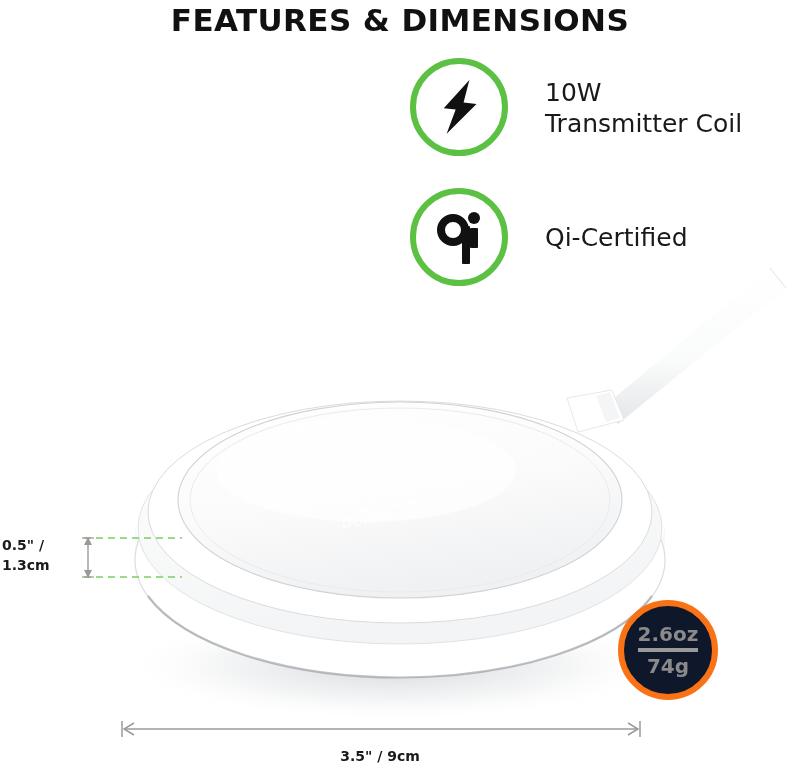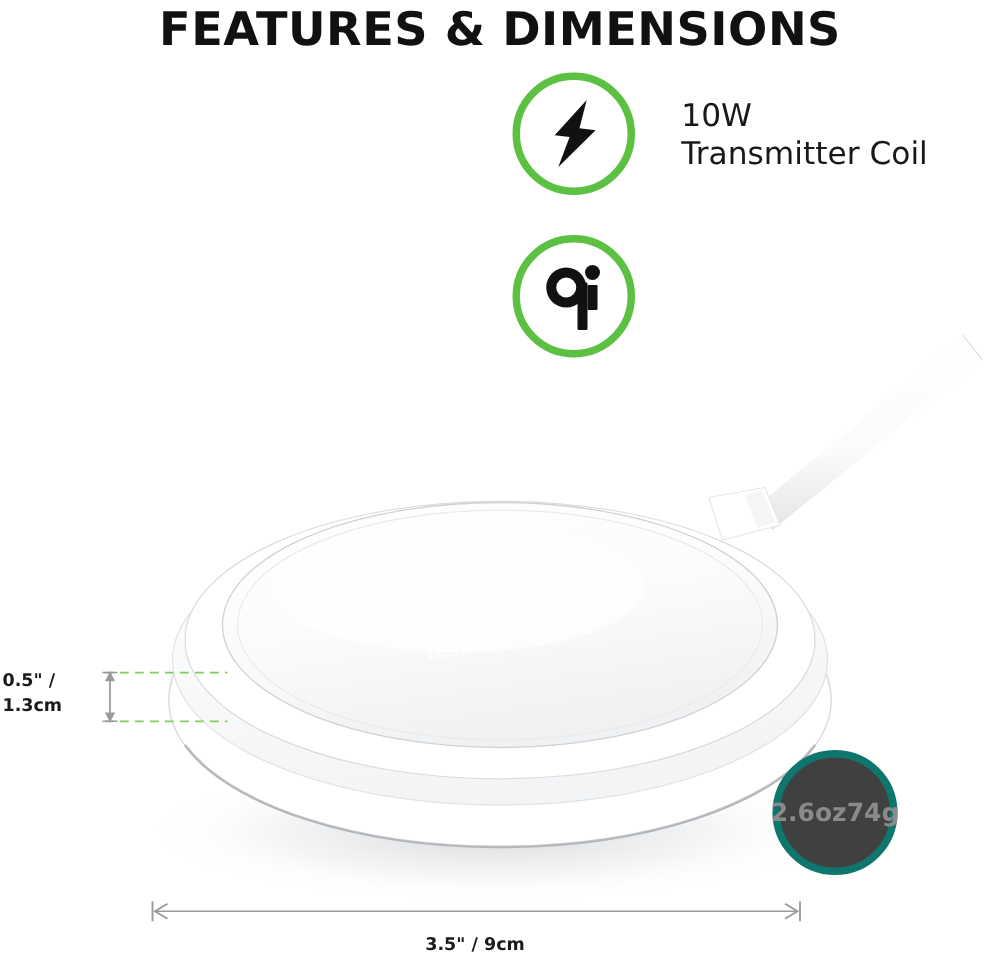--- a/index.html
+++ b/index.html
@@ -8,21 +8,21 @@
     background:#ffffff;
     font-family:"Liberation Sans", sans-serif;
     overflow:hidden;
   }
   #page{position:relative;width:800px;height:780px;background:#fff;}
 
   
   .title{
     position:absolute;left:0;top:2px;width:800px;
     text-align:center;
-    font-size:37px;font-weight:bold;letter-spacing:.4px;
+    font-size:31px;font-weight:bold;letter-spacing:.4px;
     color:#111111;
     font-family:"DejaVu Sans","Liberation Sans",sans-serif;
   }
 
   
   .feature{position:absolute;}
   .badge{
     position:absolute;left:0;top:0;
     width:98px;height:98px;border-radius:50%;
     border:6px solid var(--green,#5cc143);
@@ -90,23 +90,23 @@
   .dimtext{
     position:absolute;color:#1a1a1a;font-weight:bold;
     font-family:"DejaVu Sans","Liberation Sans",sans-serif;
   }
   .h-dim{left:2px;top:535px;font-size:14px;line-height:1.45;white-space:pre-line;}
   .w-dim{left:0;top:748px;width:760px;text-align:center;font-size:14px;}
 
   
   .weight{
     position:absolute;left:618px;top:600px;width:100px;height:100px;
-    border-radius:50%;border:6px solid #0f766e;box-sizing:border-box;
-    background:#404040;
-    display:flex;flex-direction:row;align-items:center;justify-content:center;
+    border-radius:50%;border:6px solid #f97316;box-sizing:border-box;
+    background:#0f172a;
+    display:flex;flex-direction:column;align-items:center;justify-content:center;
   }
   .weight .w-top,.weight .w-bot{
     font-size:20px;font-weight:bold;color:#8a8a8a;line-height:1.1;
     font-family:"DejaVu Sans","Liberation Sans",sans-serif;
   }
   .weight .w-bar{width:60px;height:4px;background:#9a9a9a;margin:3px 0;}
 </style>
 </head>
 <body>
 
@@ -137,20 +137,21 @@
                    M23 16 a8 8 0 1 1 0 16 a8 8 0 1 1 0 -16 z" fill="#111111" fill-rule="evenodd"></path>
 
           <rect x="32" y="20" width="8" height="38" rx="1" fill="#111111"></rect>
 
           <circle cx="44" cy="12" r="6" fill="#111111"></circle>
 
           <rect x="40" y="22" width="8" height="20" rx="1" fill="#111111"></rect>
         </svg>
       </div>
     </div>
+    <div class="flabel">Qi-Certified</div>
   </div>
 
   <svg class="product" viewBox="0 0 800 780">
     <defs>
       <linearGradient id="topFace" x1="0" y1="0" x2="0.35" y2="1">
         <stop offset="0%" stop-color="#ffffff"></stop>
         <stop offset="55%" stop-color="#fbfbfc"></stop>
         <stop offset="100%" stop-color="#f0f1f2"></stop>
       </linearGradient>
       <linearGradient id="sideWall" x1="0" y1="0" x2="0" y2="1">

